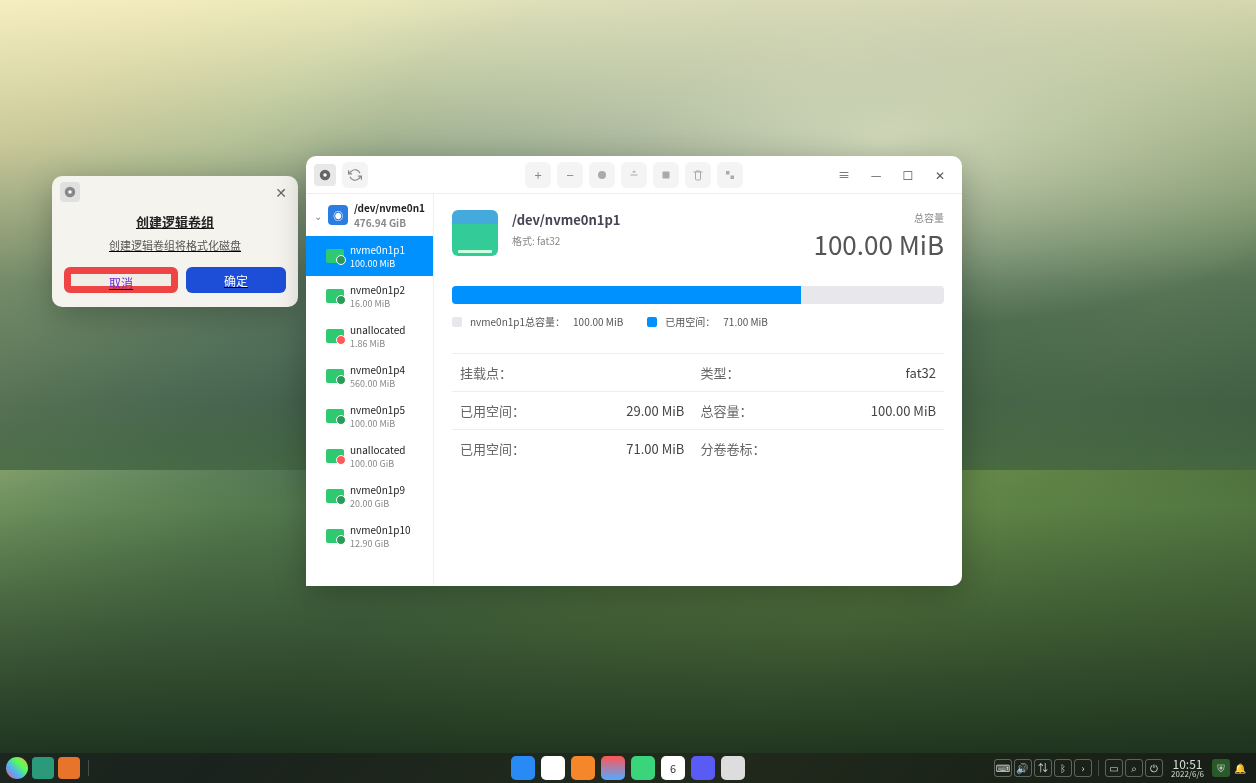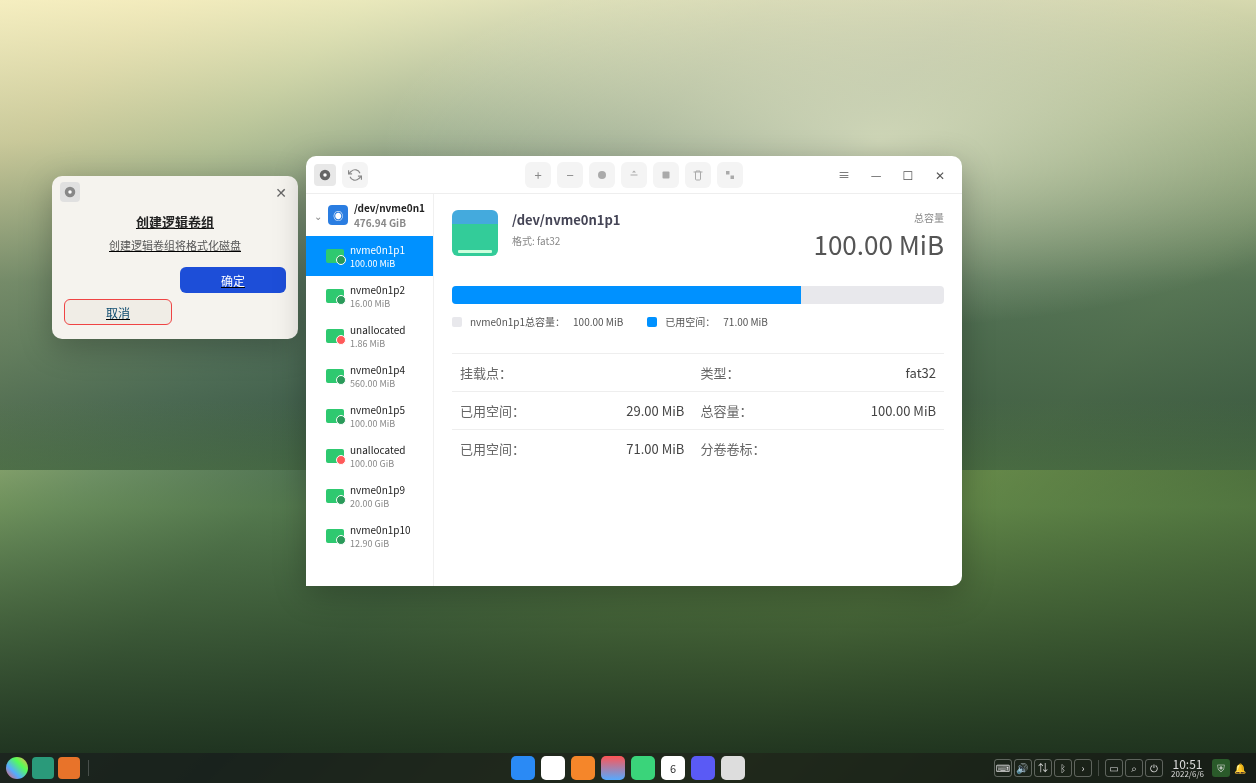--- a/index.html
+++ b/index.html
@@ -11,21 +11,21 @@
 .window { position: absolute; background: #fff; border-radius: 10px; box-shadow: 0 8px 32px rgba(0,0,0,0.25); }
 .dialog { left: 52px; top: 176px; width: 246px; background: #f5f3ee; }
 .dialog-titlebar { display: flex; align-items: center; padding: 6px 8px; }
 .dialog-titlebar .icon-disk { width: 20px; height: 20px; background: #e0e0e0; border-radius: 4px; display: flex; align-items: center; justify-content: center; }
 .dialog-close { margin-left: auto; width: 18px; height: 18px; display: flex; align-items: center; justify-content: center; color: #666; cursor: pointer; font-size: 14px; }
 .dialog-body { padding: 4px 12px 14px; text-align: center; text-decoration: underline; }
 .dialog-title { font-size: 13px; font-weight: 600; color: #222; margin-bottom: 6px; }
 .dialog-msg { font-size: 11px; color: #555; margin-bottom: 14px; }
 .dialog-buttons { display: flex; gap: 8px; }
 .dialog-btn { flex: 1; height: 26px; border-radius: 6px; font-size: 12px; border: none; cursor: pointer; }
-.btn-cancel { background: #f0ede6; color: #0c4a6e; border: 1px solid #ef4444; margin-top: 32px; }
+.btn-cancel { background: #f0ede6; color: #6d28d9; border: 7px solid #ef4444; }
 .btn-ok { background: #1d4ed8; color: #fff; }
 
 .main-window { left: 306px; top: 156px; width: 656px; height: 430px; display: flex; flex-direction: column; }
 .titlebar { height: 38px; display: flex; align-items: center; padding: 0 8px; border-bottom: 1px solid #eee; }
 .titlebar-left { display: flex; gap: 6px; align-items: center; }
 .app-icon { width: 22px; height: 22px; border-radius: 4px; background: #e8e8e8; display: flex; align-items: center; justify-content: center; }
 .tb-btn { width: 26px; height: 26px; border-radius: 6px; background: #f4f4f4; display: flex; align-items: center; justify-content: center; cursor: pointer; color: #666; }
 .titlebar-center { position: absolute; left: 50%; transform: translateX(-50%); display: flex; gap: 6px; }
 .tb-tool { width: 26px; height: 26px; border-radius: 6px; background: #f4f4f4; display: flex; align-items: center; justify-content: center; font-size: 13px; color: #888; cursor: pointer; }
 .titlebar-right { margin-left: auto; display: flex; gap: 4px; }

